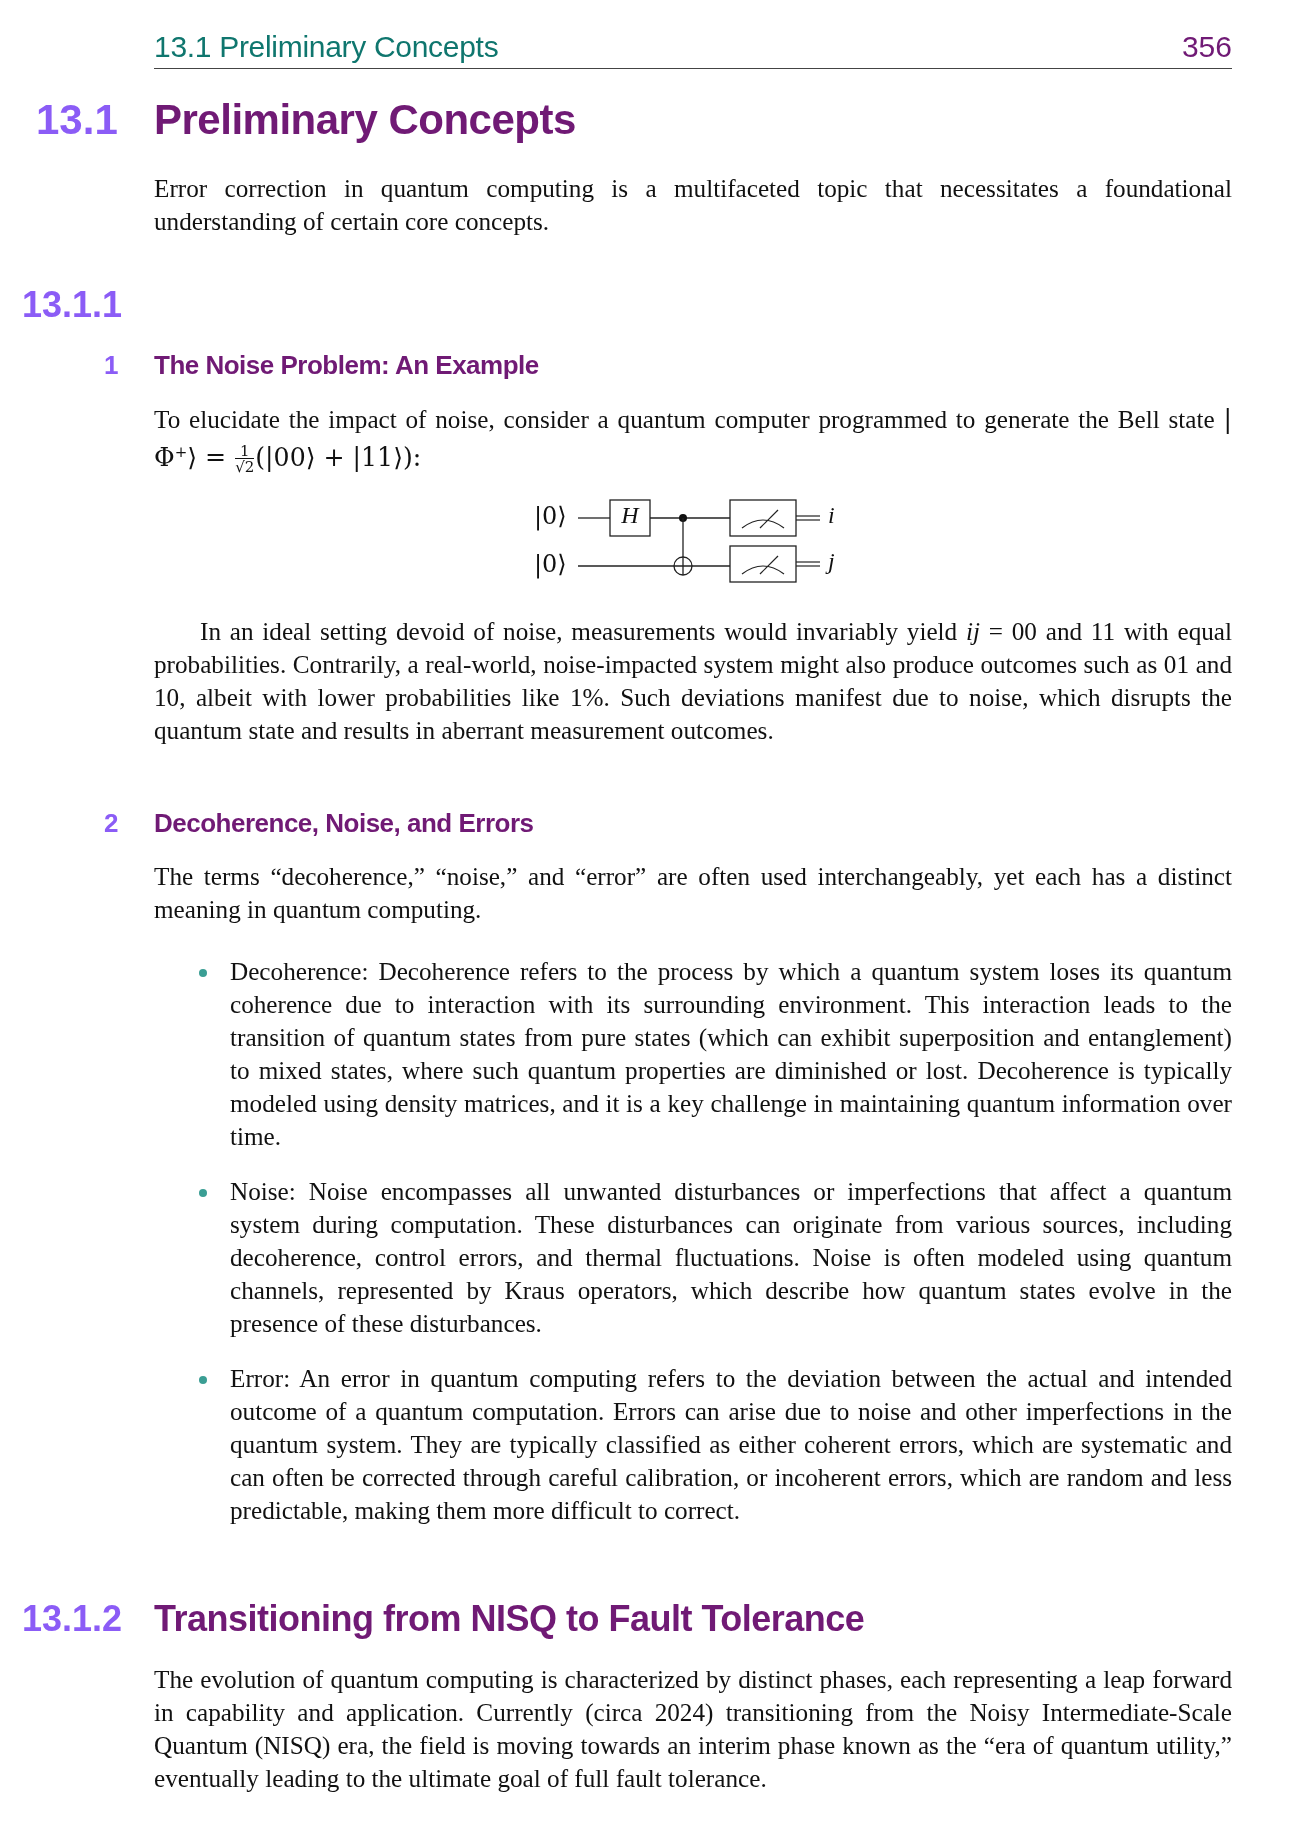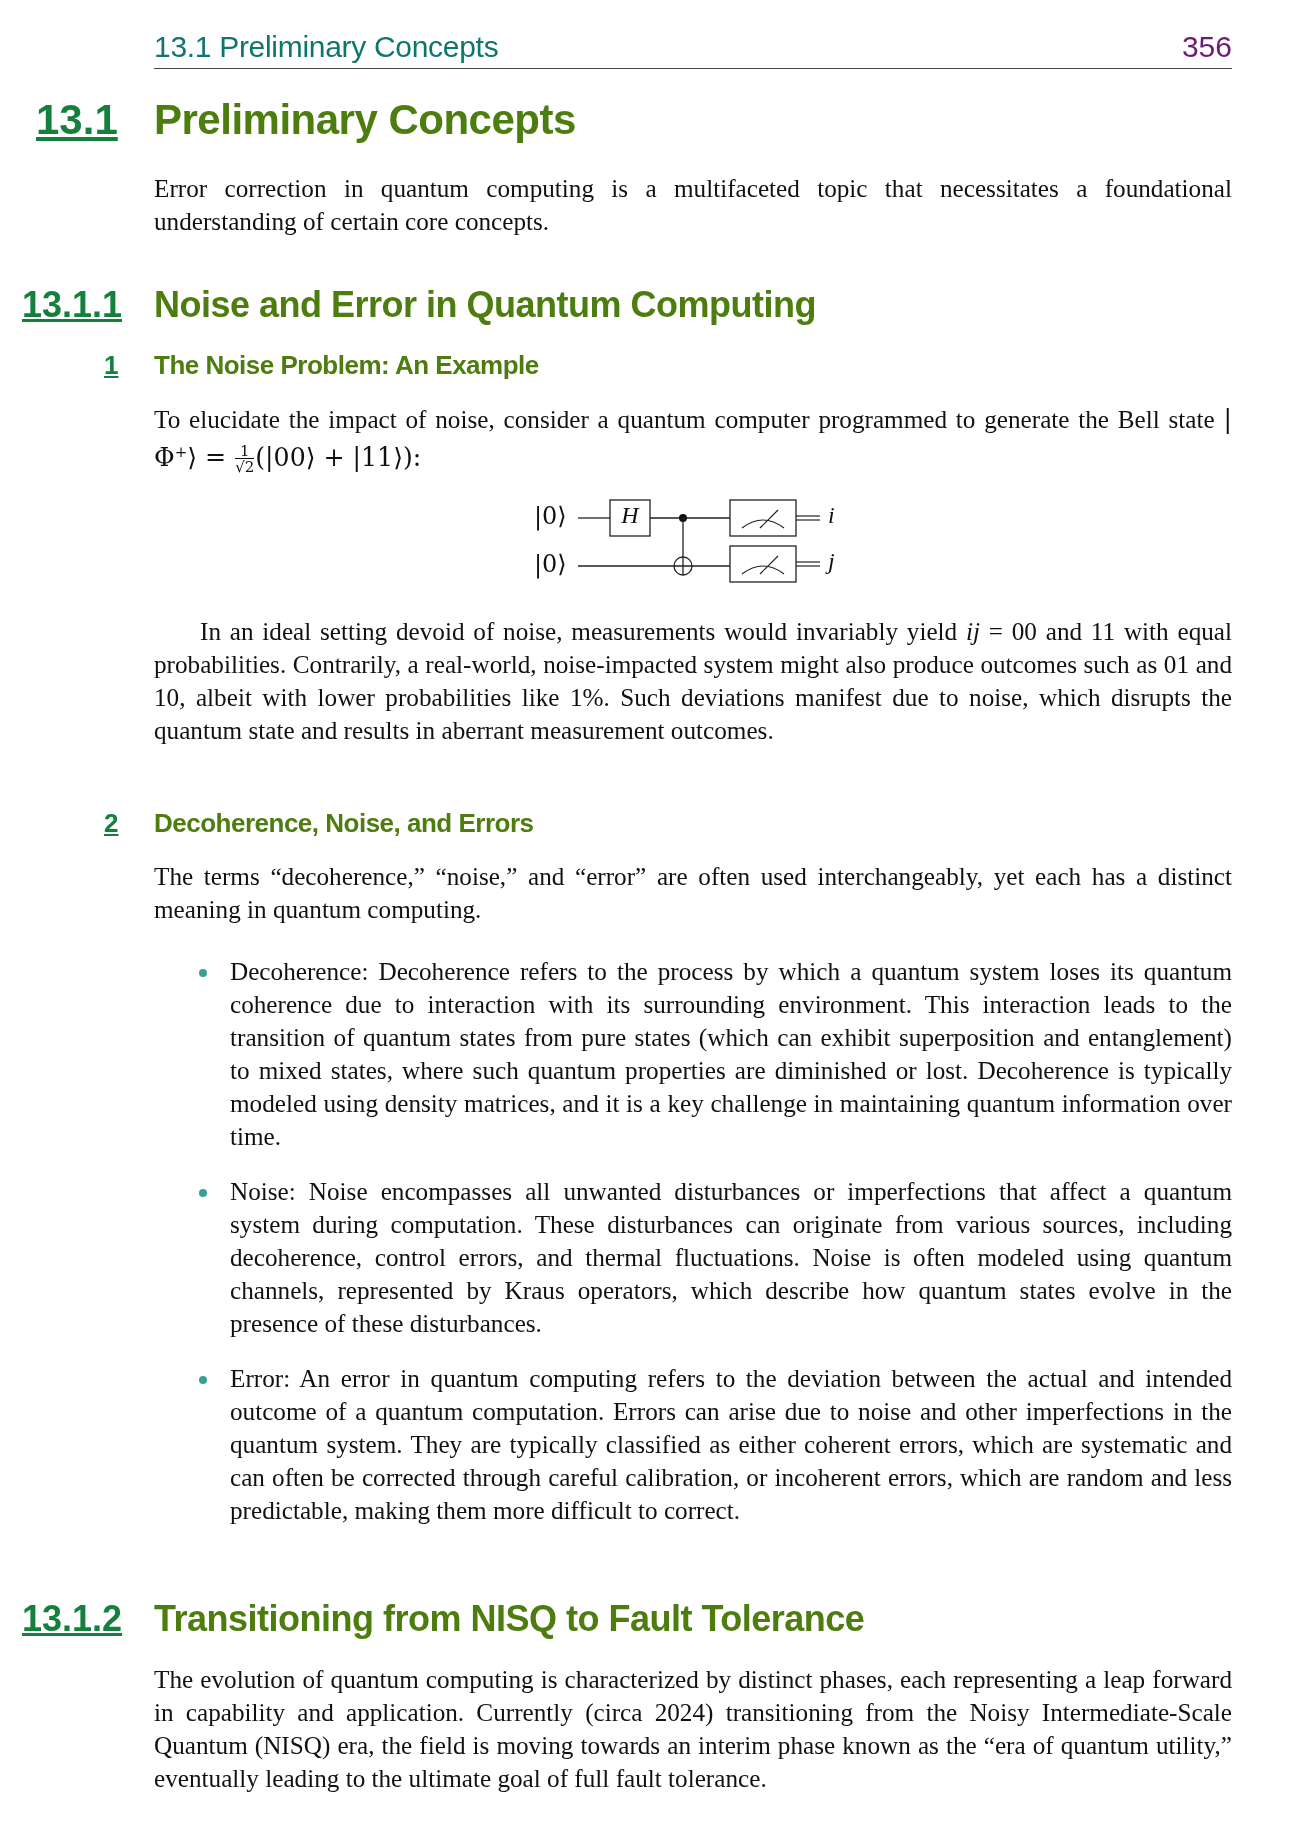--- a/index.html
+++ b/index.html
@@ -2,38 +2,38 @@
 <html><head>
   <meta charset="utf-8">
   <style>
     html, body { margin: 0; padding: 0; background: #ffffff; }
     body {
       width: 1308px; height: 1840px; position: relative; overflow: hidden;
       color: #111111;
       font-family: "Liberation Serif", "DejaVu Serif", serif;
     }
     .sans { font-family: "Liberation Sans", "DejaVu Sans", sans-serif; }
-    .teal { color: #15803d; text-decoration: underline; }
+    .teal { color: #8b5cf6; }
 
     
     .running-header {
       position: absolute; left: 154px; top: 28px; width: 1078px; height: 40px;
       border-bottom: 1.5px solid #444;
     }
     .running-header .rh-title {
       position: absolute; left: 0; top: 2px; font-size: 30px; font-weight: 300;
       letter-spacing: -0.3px; color: #0f766e;
     }
     .running-header .rh-page {
       position: absolute; right: 0; top: 2px; font-size: 30px; color: #701a75;
     }
 
     .heading { position: absolute; }
     .heading .num { position: absolute; font-weight: bold; }
-    .heading .ttl { position: absolute; font-weight: bold; color: #4d7c0f; letter-spacing: -0.5px; }
+    .heading .ttl { position: absolute; font-weight: bold; color: #701a75; letter-spacing: -0.5px; }
 
     .h1 .num { font-size: 42px; right: 0; }
     .h1 .ttl { font-size: 42px; left: 0; }
     .h2 .num { font-size: 36px; }
     .h2 .ttl { font-size: 36px; }
     .h3 .num { font-size: 26px; }
     .h3 .ttl { font-size: 26px; }
 
     .para {
       position: absolute; left: 154px; width: 1078px;
@@ -66,21 +66,20 @@
 
 <div class="heading h1 sans" style="left:0; top:96px; width:1308px; height:50px;">
   <span class="num teal" style="right:auto; left:36px; top:0;">13.1</span>
   <span class="ttl" style="left:154px; top:0;">Preliminary Concepts</span>
 </div>
 
 <p class="para" style="top:172px; margin:0;">Error correction in quantum computing is a multifaceted topic that necessitates a foundational understanding of certain core concepts.</p>
 
 <div class="heading h2 sans" style="left:0; top:284px; width:1308px; height:44px;">
   <span class="num teal" style="left:22px; top:0;">13.1.1</span>
-  <span class="ttl" style="left:154px; top:0;">Noise and Error in Quantum Computing</span>
 </div>
 
 <div class="heading h3 sans" style="left:0; top:350px; width:1308px; height:34px;">
   <span class="num teal" style="left:104px; top:0;">1</span>
   <span class="ttl" style="left:154px; top:0;">The Noise Problem: An Example</span>
 </div>
 
 <p class="para" style="top:403px; margin:0;">
   <span>To elucidate the impact of noise, consider a quantum computer programmed to generate the Bell state </span><span class="math"><span>|Φ</span><sup style="font-size:15px;">+</sup><span>⟩ = </span><span class="frac"><span>1</span><span class="den">√2</span></span><span>(|00⟩ + |11⟩):</span></span>
 </p>

